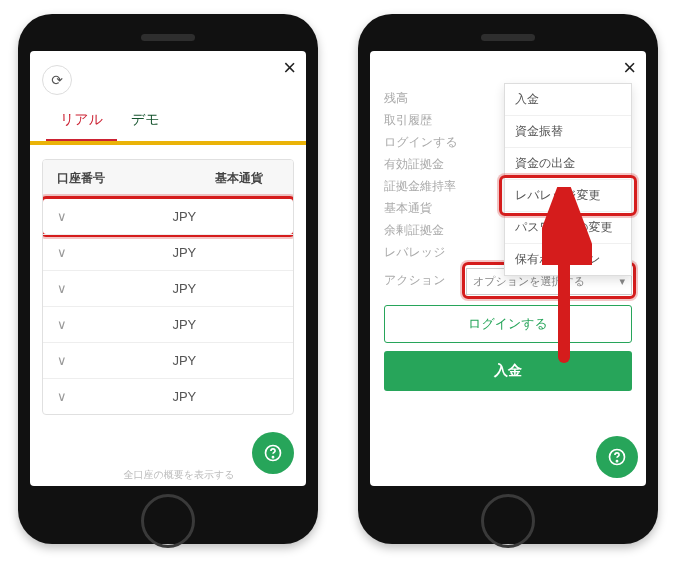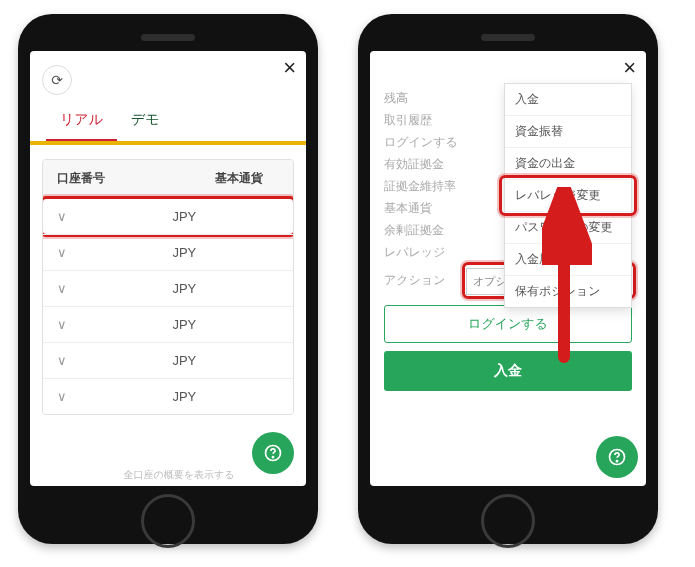--- a/index.html
+++ b/index.html
@@ -142,21 +142,20 @@
         <div class="depositbtn">入金</div>
 
         <div class="dropdown">
           <div class="ditem">入金</div>
           <div class="ditem">資金振替</div>
           <div class="ditem">資金の出金</div>
           <div class="ditem" style="position:relative;">レバレッジ変更
             <div class="redbox" style="left:-6px;right:-6px;top:-5px;bottom:-5px;"></div>
           </div>
           <div class="ditem">パスワードの変更</div>
-          <div class="ditem">入金履歴</div>
           <div class="ditem">保有ポジション</div>
         </div>
 
         <svg class="arrow" style="left:172px;top:136px;" width="50" height="180" viewBox="0 0 50 180">
           <defs>
               <marker id="ah" markerWidth="10" markerHeight="10" refX="5" refY="3" orient="auto">
                 <path d="M0,0 L8,3 L0,6 Z" fill="#d51c1c"></path>
               </marker>
             </defs>
           <path d="M22 170 L22 18" stroke="#d51c1c" stroke-width="12" marker-end="url(#ah)" stroke-linecap="round"></path>

